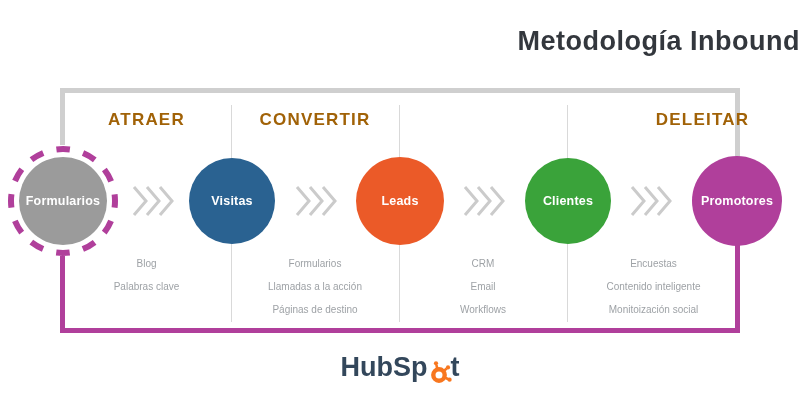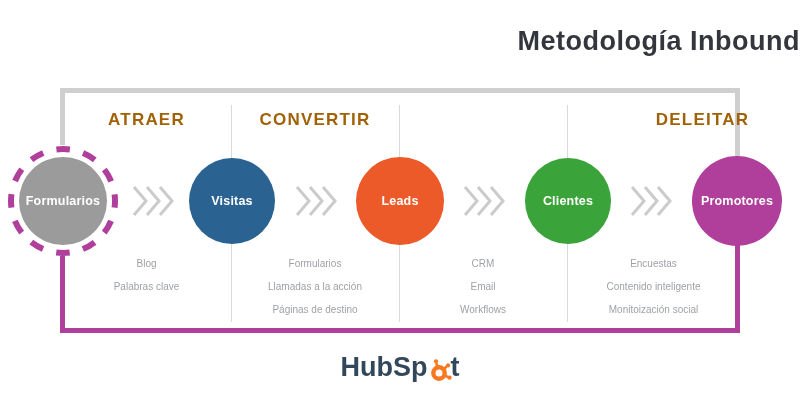--- a/index.html
+++ b/index.html
@@ -47,21 +47,21 @@
   .ch-0{left:132px;} .ch-1{left:295px;} .ch-2{left:463px;} .ch-3{left:630px;}
   
   .stage-list{
     position:absolute;top:252px;text-align:center;font-size:10px;color:#9EA2A6;
     line-height:23px;z-index:2;
   }
   .li-0{left:62px;width:169px;} .li-1{left:231px;width:168px;}
   .li-2{left:399px;width:168px;} .li-3{left:567px;width:173px;}
   
   .logo{
-    position:absolute;left:0;top:352px;width:100%;display:flex;align-items:center;justify-content:center;
+    position:absolute;left:0;top:352px;width:100%;display:flex;align-items:flex-end;justify-content:center;
     font-size:27px;font-weight:bold;color:#33475B;z-index:2;
   }
   .logo .sprocket{margin:0 -1px 0 0;transform:translateY(2px);}
 </style>
 </head>
 <body>
 
 <div class="canvas">
 
   <div class="title">Metodología Inbound</div>

